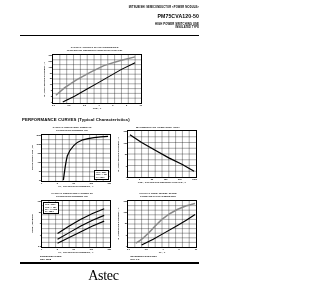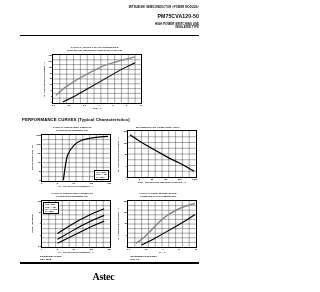--- a/index.html
+++ b/index.html
@@ -45,21 +45,21 @@
     position:absolute; border:0.8px solid #000; background:#fff;
     font-size:1.9px; font-weight:bold; line-height:2.3px; padding:0.6px 1px;
   }
 
   
   .ftr-rule { position:absolute; left:20px; right:8px; bottom:28px; height:1.6px; background:#000; }
   .ftr-left { position:absolute; left:40px; bottom:31px; font-size:2.4px; font-weight:bold; line-height:3px; }
   .ftr-right { position:absolute; right:50px; bottom:31px; font-size:2.4px; font-weight:bold; line-height:3px; text-align:left;}
   .ftr-page { position:absolute; right:8px; bottom:28.5px; font-size:2.3px; font-weight:bold; }
   .logo { position:absolute; left:0; right:0; bottom:8px; text-align:center; }
-  .logo-txt { font-size:10px; font-weight:bold; letter-spacing:-0.3px; font-family:"Liberation Serif", serif; }
+  .logo-txt { font-size:14px; font-weight:normal; letter-spacing:-0.3px; font-family:"Liberation Serif", serif; }
 </style>
 </head>
 <body>
 
 <div class="page">
 
   <div class="hdr">
     <div class="hdr-line1">MITSUBISHI SEMICONDUCTOR &lt;POWER MODULE&gt;</div>
     <div class="hdr-title">PM75CVA120-50</div>
     <div class="hdr-line3">HIGH POWER SWITCHING USE</div>

